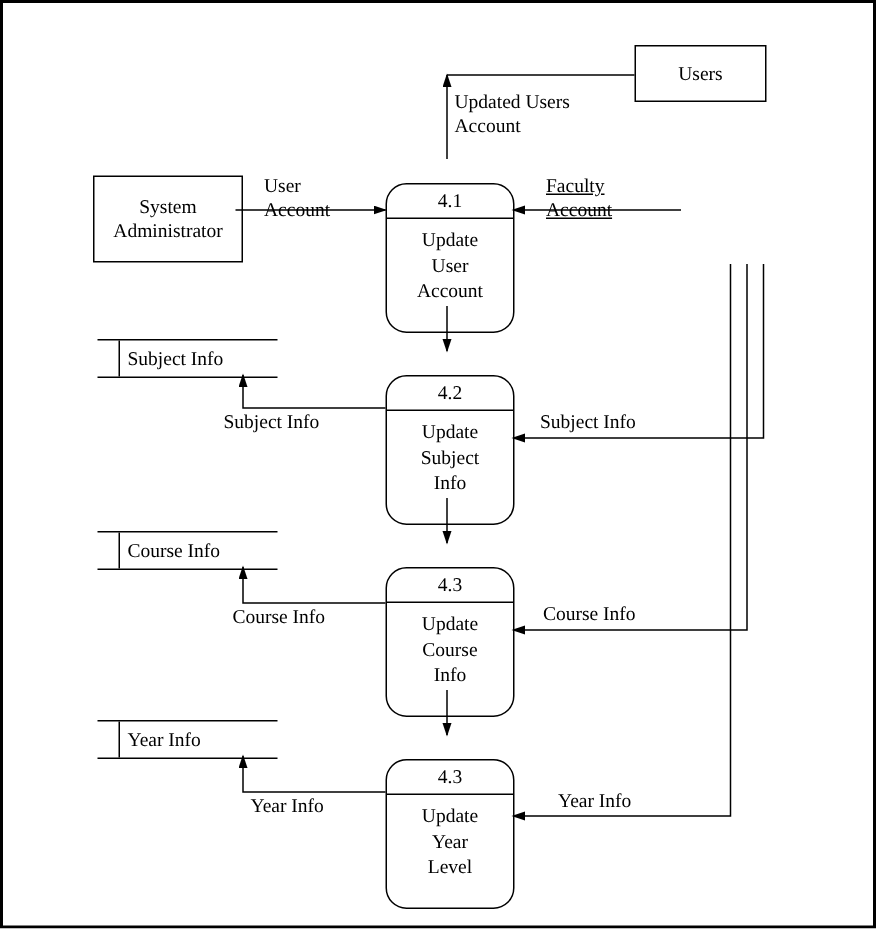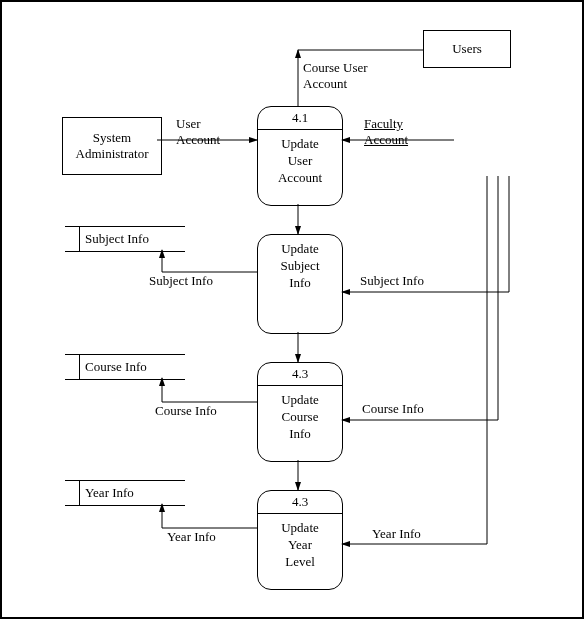--- a/index.html
+++ b/index.html
@@ -1,18 +1,18 @@
 <!DOCTYPE html>
 <html><head>
 <meta charset="utf-8">
 <style>
   body{margin:0;background:#fff;font-family:"Times New Roman",serif;font-size:13px;color:#000;}
   .frame{position:relative;width:584px;height:619px;border:2px solid #000;box-sizing:border-box;}
   .box{position:absolute;border:1px solid #000;text-align:center;display:flex;align-items:center;justify-content:center;padding:2px;line-height:1.2;}
-  .proc{position:absolute;border:1px solid #000;border-radius:14px;text-align:center;}
+  .proc{position:absolute;border:1px solid #000;border-radius:14px;text-align:center;margin-top:16px;}
   .proc .num{border-bottom:1px solid #000;padding:3px 0;}
   .proc .lab{padding:6px 4px;line-height:1.3;}
   .store{position:absolute;border-top:1px solid #000;border-bottom:1px solid #000;border-left:none;border-right:none;}
   .store .bar{position:absolute;left:0;top:0;bottom:0;width:14px;border-right:1px solid #000;}
   .store .txt{position:absolute;left:20px;top:50%;transform:translateY(-50%);}
   .lbl{position:absolute;white-space:nowrap;}
   svg{position:absolute;left:0;top:0;width:584px;height:619px;pointer-events:none;}
   line,polyline{stroke:#000;stroke-width:1;fill:none;}
   .arrow{marker-end:url(#ah);}
 </style>
@@ -59,20 +59,21 @@
 Administrator</span>
 </div>
 
 <div class="proc" style="left:255px;top:104px;width:84px;height:98px;">
   <div class="num">4.1</div>
   <div class="lab" style="white-space:pre-line;">Update
 User
 Account</div>
 </div>
 <div class="proc" style="left:255px;top:232px;width:84px;height:98px;">
+  <div class="num">4.2</div>
   <div class="lab" style="white-space:pre-line;">Update
 Subject
 Info</div>
 </div>
 <div class="proc" style="left:255px;top:360px;width:84px;height:98px;">
   <div class="num">4.3</div>
   <div class="lab" style="white-space:pre-line;">Update
 Course
 Info</div>
 </div>
@@ -89,21 +90,21 @@
 </div>
 <div class="store" style="left:63px;top:352px;width:120px;height:24px;">
   <div class="bar"></div>
   <span class="txt">Course Info</span>
 </div>
 <div class="store" style="left:63px;top:478px;width:120px;height:24px;">
   <div class="bar"></div>
   <span class="txt">Year Info</span>
 </div>
 
-<div class="lbl" style="left:301px;top:58px;white-space:pre-line;">Course User
+<div class="lbl" style="left:301px;top:58px;white-space:pre-line;">Updated Users
 Account</div>
 <div class="lbl" style="left:174px;top:114px;white-space:pre-line;">User
 Account</div>
 <div class="lbl" style="left:362px;top:114px;white-space:pre-line;text-decoration:underline;">Faculty
 Account</div>
 <div class="lbl" style="left:147px;top:271px;">Subject Info</div>
 <div class="lbl" style="left:358px;top:271px;">Subject Info</div>
 <div class="lbl" style="left:153px;top:401px;">Course Info</div>
 <div class="lbl" style="left:360px;top:399px;">Course Info</div>
 <div class="lbl" style="left:165px;top:527px;">Year Info</div>

